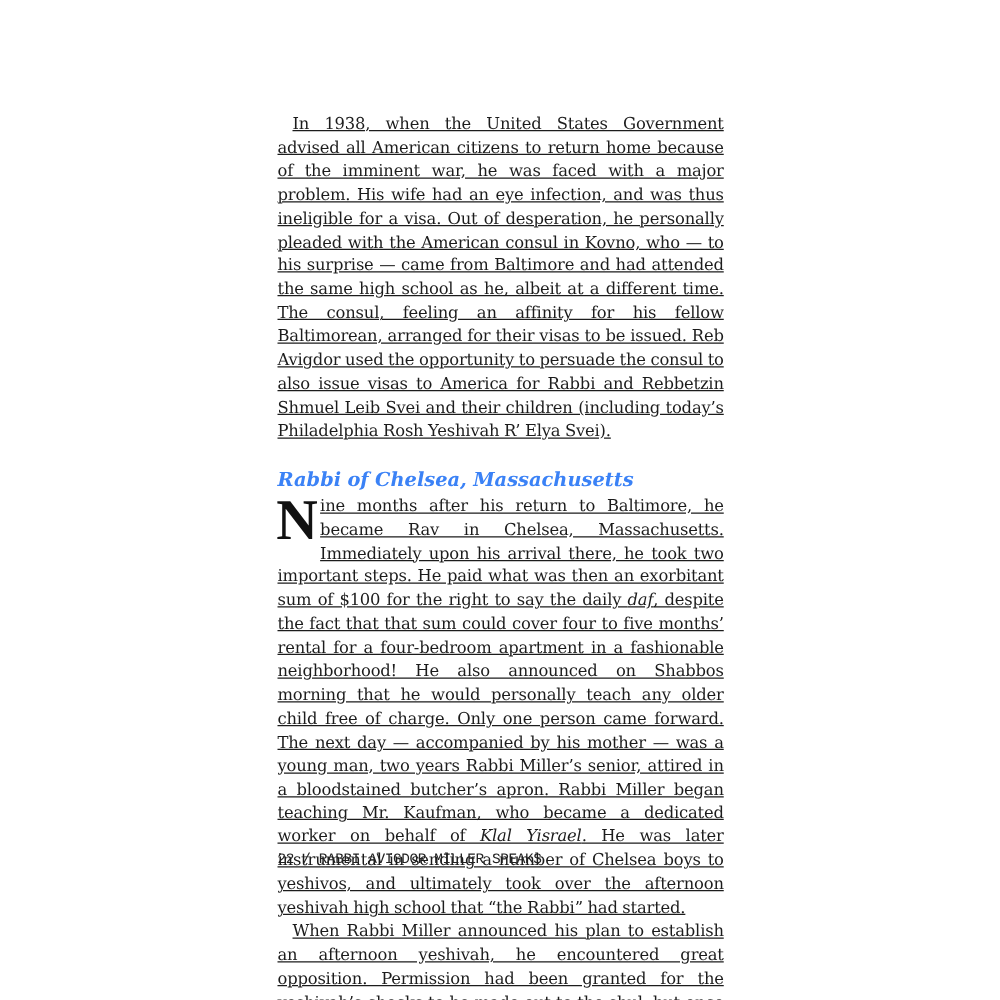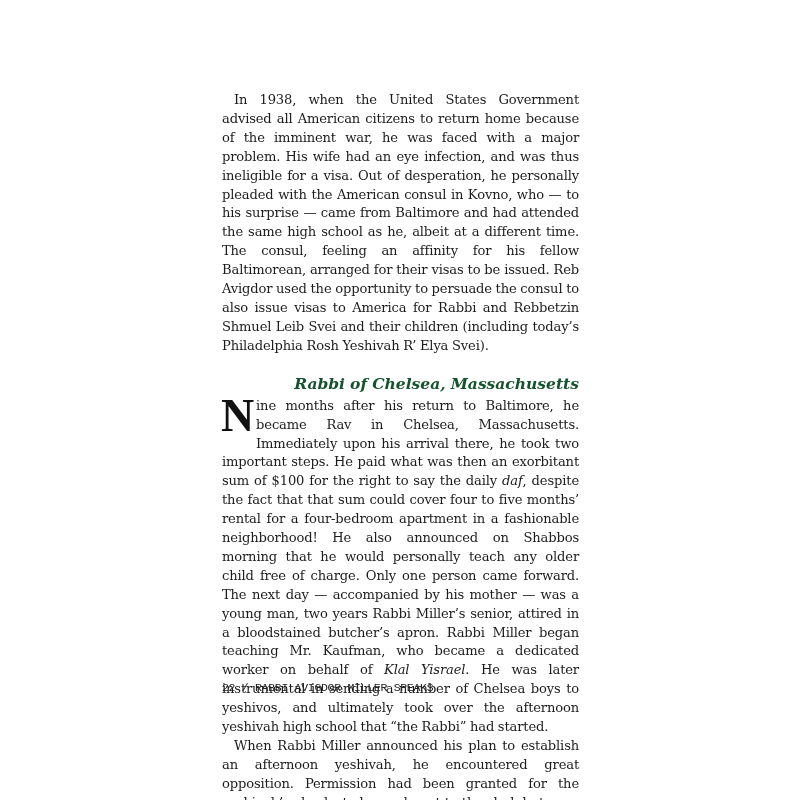--- a/index.html
+++ b/index.html
@@ -14,31 +14,32 @@
     line-height: 18.9px;
     color: #1c1c1c;
     letter-spacing: -0.15px;
     word-spacing: -0.3px;
   }
   .para {
     margin: 0;
     text-align: justify;
     text-indent: 12px;
     hyphens: manual;
+    text-decoration: underline;
   }
   .para.no-indent { text-indent: 0; }
   .heading {
     margin: 19px 0 4px 0;
-    text-align: right;
+    text-align: left;
     font-family: "DejaVu Serif", "Liberation Serif", serif;
     font-weight: bold;
     font-style: italic;
     font-size: 15.5px;
     line-height: 18px;
-    color: #14532d;
+    color: #3b82f6;
     letter-spacing: 0;
   }
   .dropcap {
     float: left;
     font-family: "Liberation Serif", "DejaVu Serif", serif;
     font-weight: bold;
     font-size: 46px;
     line-height: 34px;
     height: 36px;
     margin: 2px 2px 0 -1px;

